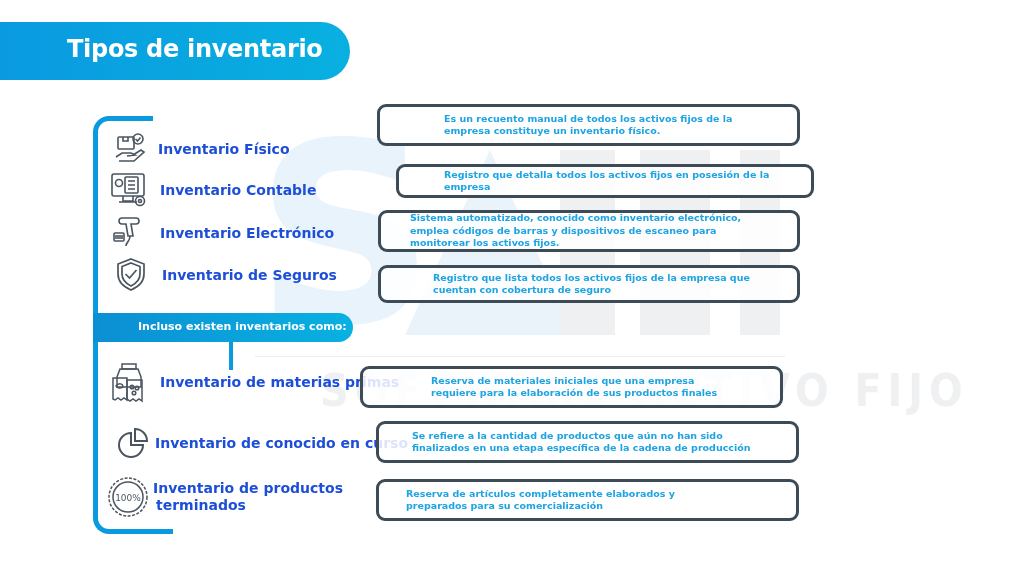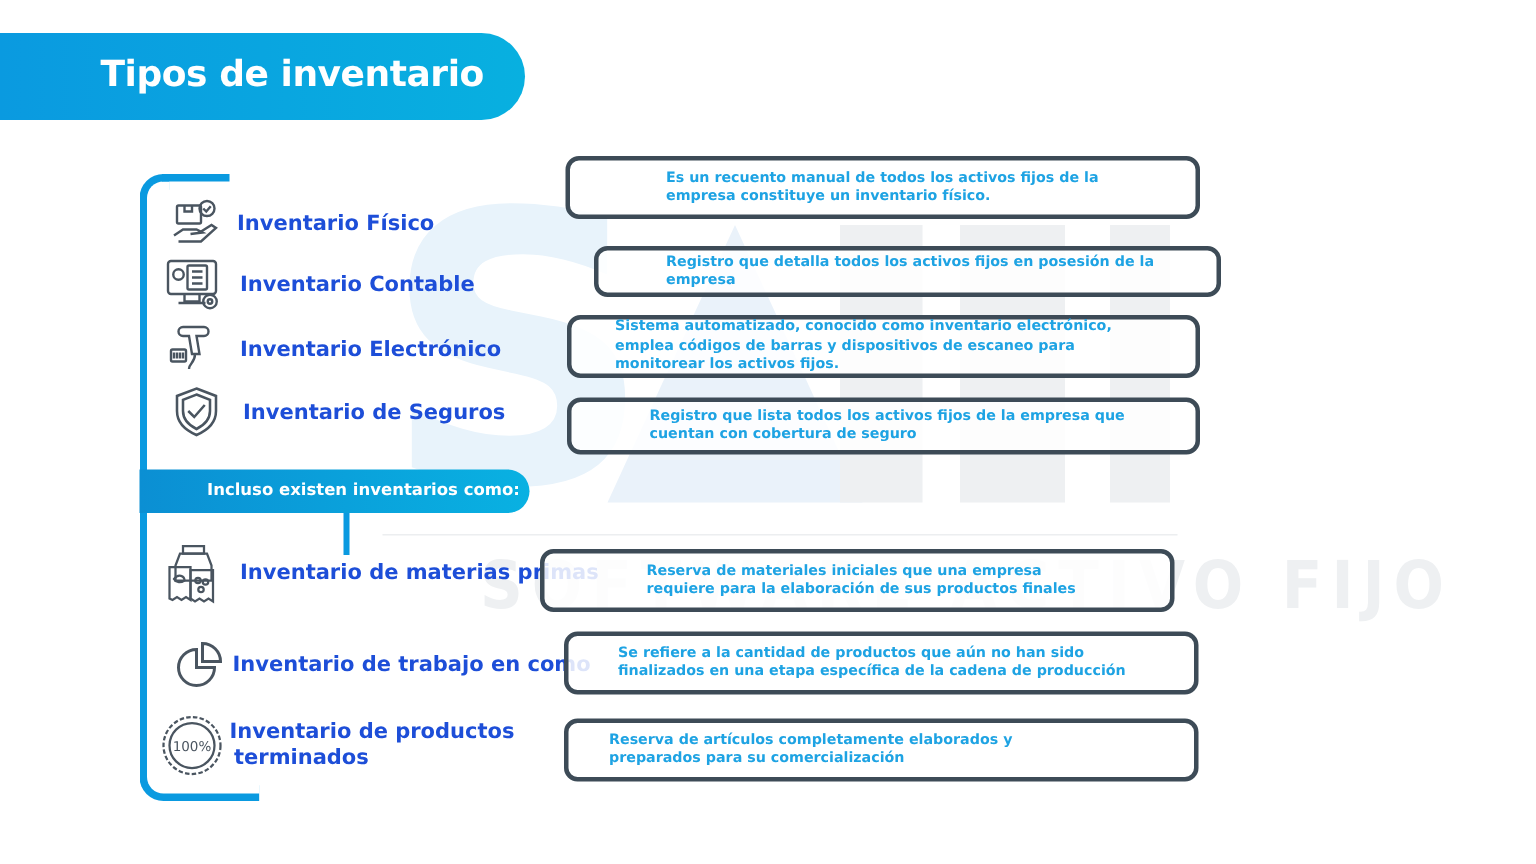--- a/index.html
+++ b/index.html
@@ -151,21 +151,21 @@
   <span class="label" style="margin-left:12px;">Inventario de materias primas</span>
 </div>
 
 <div class="item" style="left:114px;top:424px;">
   <div class="icon">
     <svg width="34" height="34" viewBox="0 0 34 34" fill="none" stroke="#4a5560" stroke-width="2">
       <path d="M15 7A12 12 0 1027 19H15z"></path>
       <path d="M19 3v12h12A12 12 0 0019 3z"></path>
     </svg>
   </div>
-  <span class="label" style="margin-left:3px;">Inventario de trabajo en como</span>
+  <span class="label" style="margin-left:3px;">Inventario de conocido en curso</span>
 </div>
 
 <div class="item" style="left:107px;top:476px;">
   <div class="icon" style="width:42px;height:42px;">
     <svg width="42" height="42" viewBox="0 0 42 42" fill="none" stroke="#4a5560" stroke-width="1.5">
       <circle cx="21" cy="21" r="19" stroke-dasharray="3 1.5"></circle>
       <circle cx="21" cy="21" r="15"></circle>
       <text x="21" y="24.5" text-anchor="middle" font-size="9" fill="#4a5560" stroke="none" font-family="DejaVu Sans, sans-serif">100%</text>
     </svg>
   </div>

